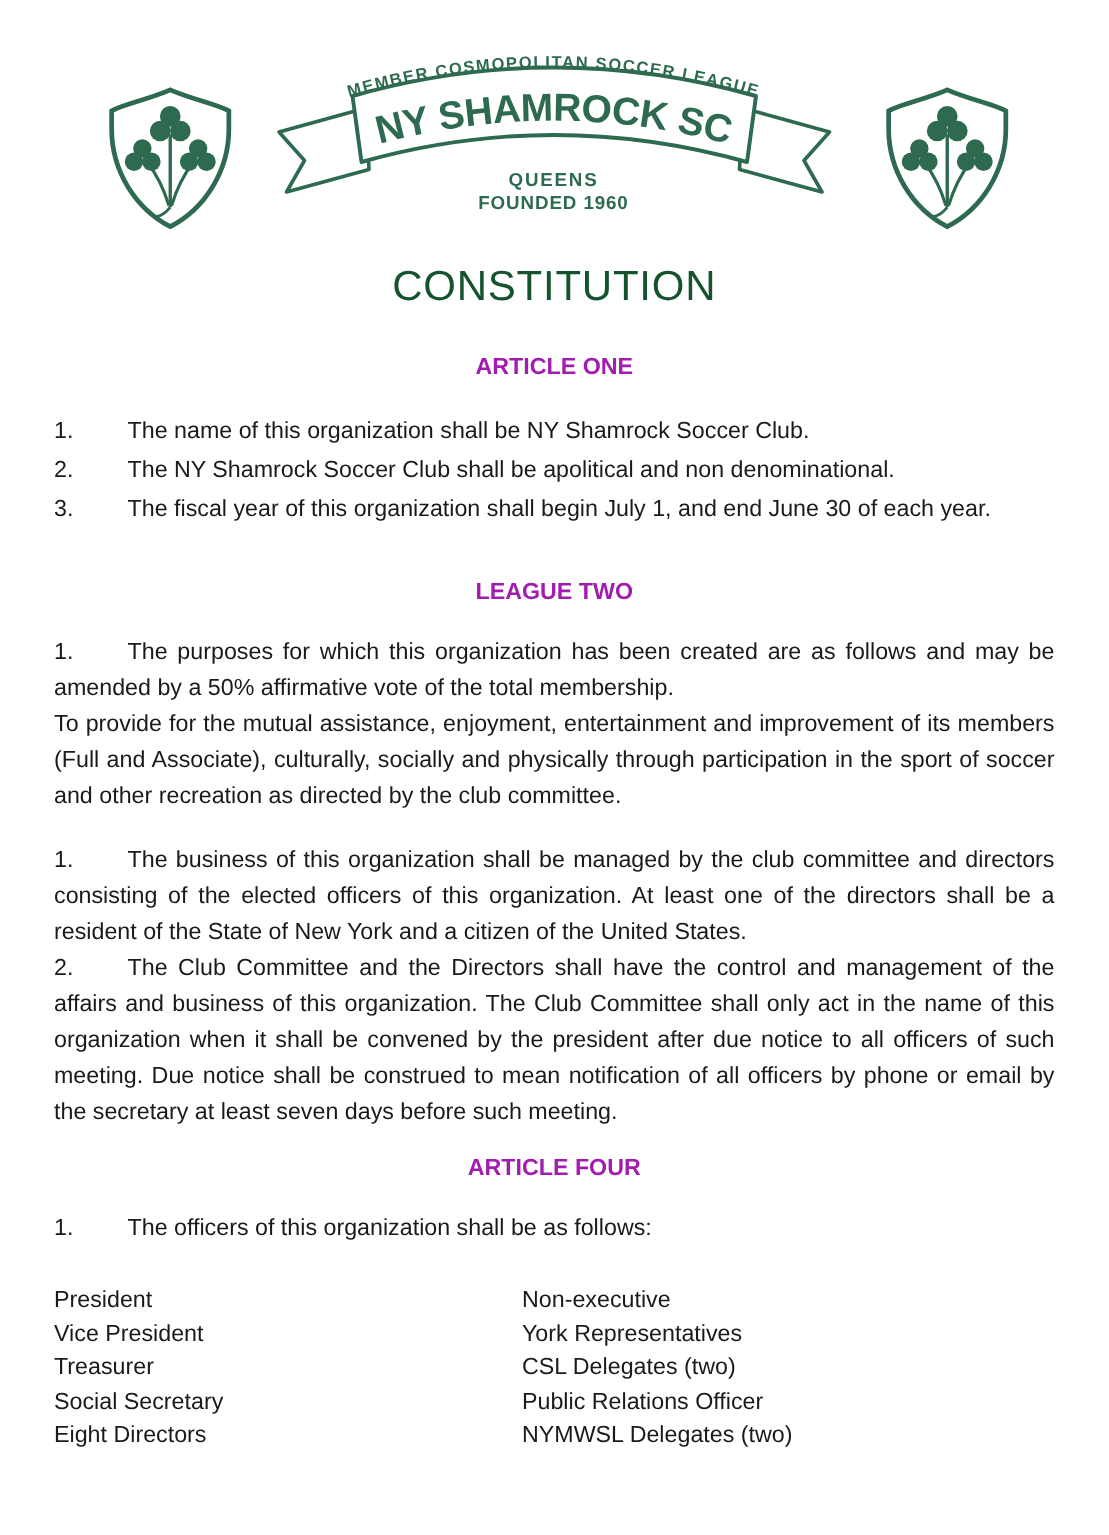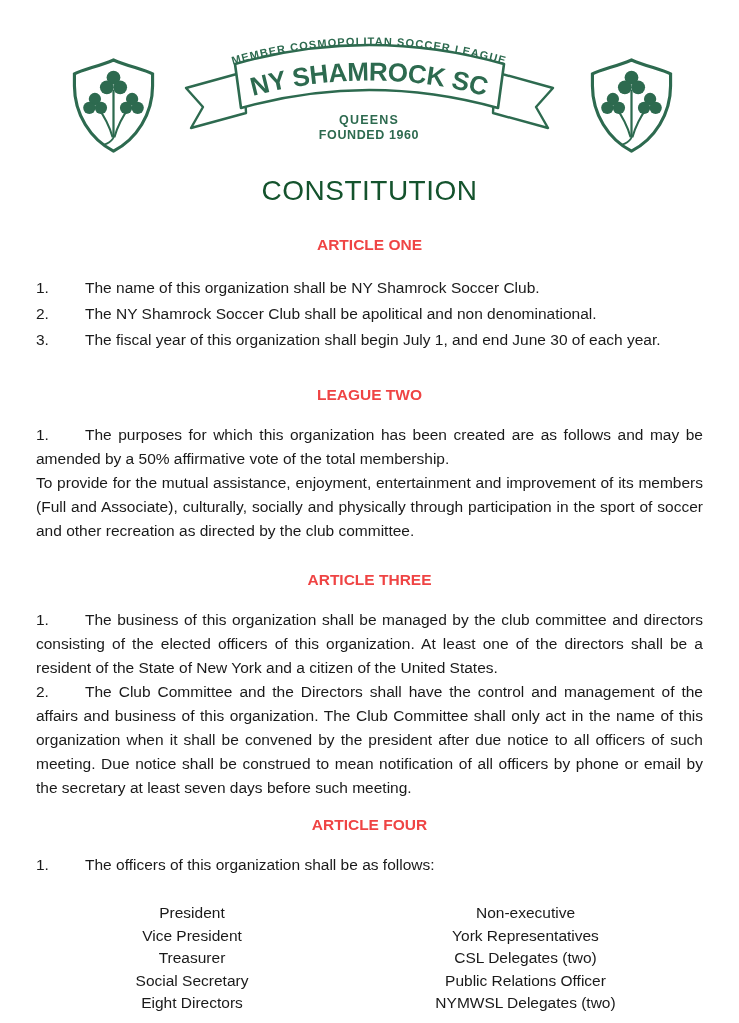--- a/index.html
+++ b/index.html
@@ -26,39 +26,39 @@
   .doc-title {
     text-align:center;
     font-size:28px; font-weight:400;
     letter-spacing:0.5px;
     margin:17px 0 0 0;
     color:#14532d;
   }
   .article-heading {
     text-align:center;
     font-size:15.5px; font-weight:bold;
-    color:#ef4444;
+    color:#a21caf;
   }
   .h-a1 { margin-top:29px; }
   .h-a2 { margin-top:33px; }
   .h-a3 { margin-top:28px; }
   .h-a4 { margin-top:16px; }
   .num-list { margin-top:21px; }
   .num-item { font-size:15.5px; line-height:26px; }
   .para-block { margin-top:19px; }
   .para {
     font-size:15.5px; line-height:24px;
     text-align:justify;
   }
   .pnum { display:inline-block; width:49px; }
   
   .officers { display:flex; margin-top:25px; }
   .officers-col-left  { width:312px; }
   .officers-col-right { flex:1; }
-  .officer-row { font-size:15.5px; line-height:22.5px;text-align:center; }
+  .officer-row { font-size:15.5px; line-height:22.5px; }
   .officer-row.bold { font-weight:normal; }
 </style>
 </head>
 <body>
 
 <svg width="0" height="0" style="position:absolute" aria-hidden="true">
   <defs>
     <symbol id="shamrock-shield" viewBox="0 0 100 106">
       <path d="M50 4 C34 11 17 14 8 19 L8 32 C8 62 25 89 50 102 C75 89 92 62 92 32 L92 19 C83 14 66 11 50 4 Z" fill="#ffffff" stroke-width="3.4" stroke="#2d6a4f"></path>
       <path d="M50 88 C50 70 50 50 50 36" fill="none" stroke-width="2.4" stroke="#2d6a4f"></path>
@@ -140,21 +140,20 @@
     <div class="article-heading h-a2">LEAGUE TWO</div>
     <div class="para-block">
       <div class="para">
         <span class="pnum">1.</span><span>The purposes for which this organization has been created are as follows and may be amended by a 50% affirmative vote of the total membership.</span>
       </div>
       <div class="para">
         <span>To provide for the mutual assistance, enjoyment, entertainment and improvement of its members (Full and Associate), culturally, socially and physically through participation in the sport of soccer and other recreation as directed by the club committee.</span>
       </div>
     </div>
 
-    <div class="article-heading h-a3">ARTICLE THREE</div>
     <div class="para-block">
       <div class="para">
         <span class="pnum">1.</span><span>The business of this organization shall be managed by the club committee and directors consisting of the elected officers of this organization. At least one of the directors shall be a resident of the State of New York and a citizen of the United States.</span>
       </div>
       <div class="para">
         <span class="pnum">2.</span><span>The Club Committee and the Directors shall have the control and management of the affairs and business of this organization. The Club Committee shall only act in the name of this organization when it shall be convened by the president after due notice to all officers of such meeting. Due notice shall be construed to mean notification of all officers by phone or email by the secretary at least seven days before such meeting.</span>
       </div>
     </div>
 
     <div class="article-heading h-a4">ARTICLE FOUR</div>

